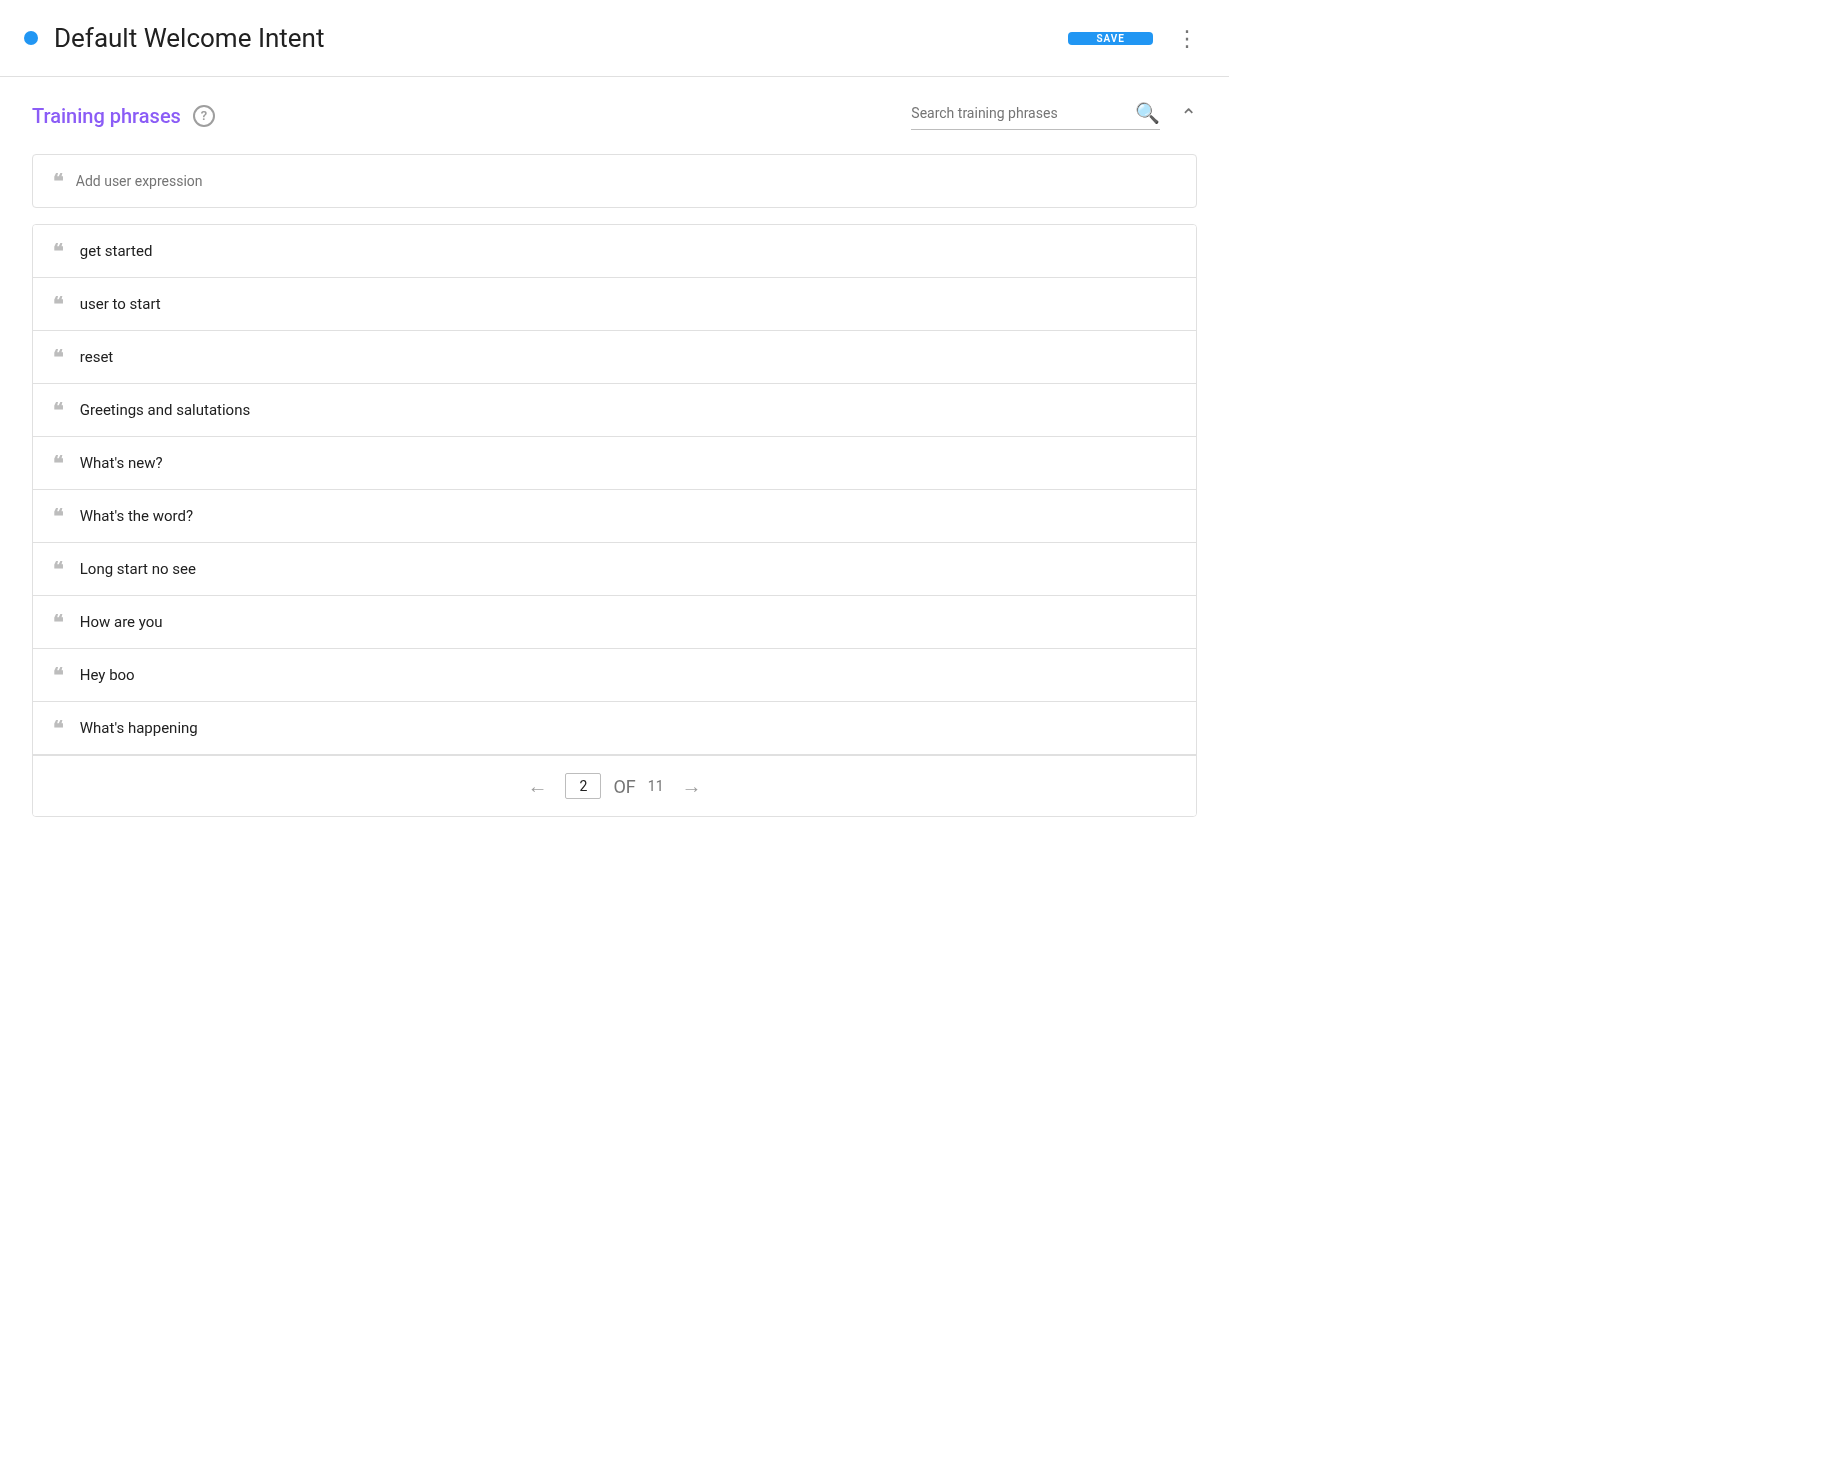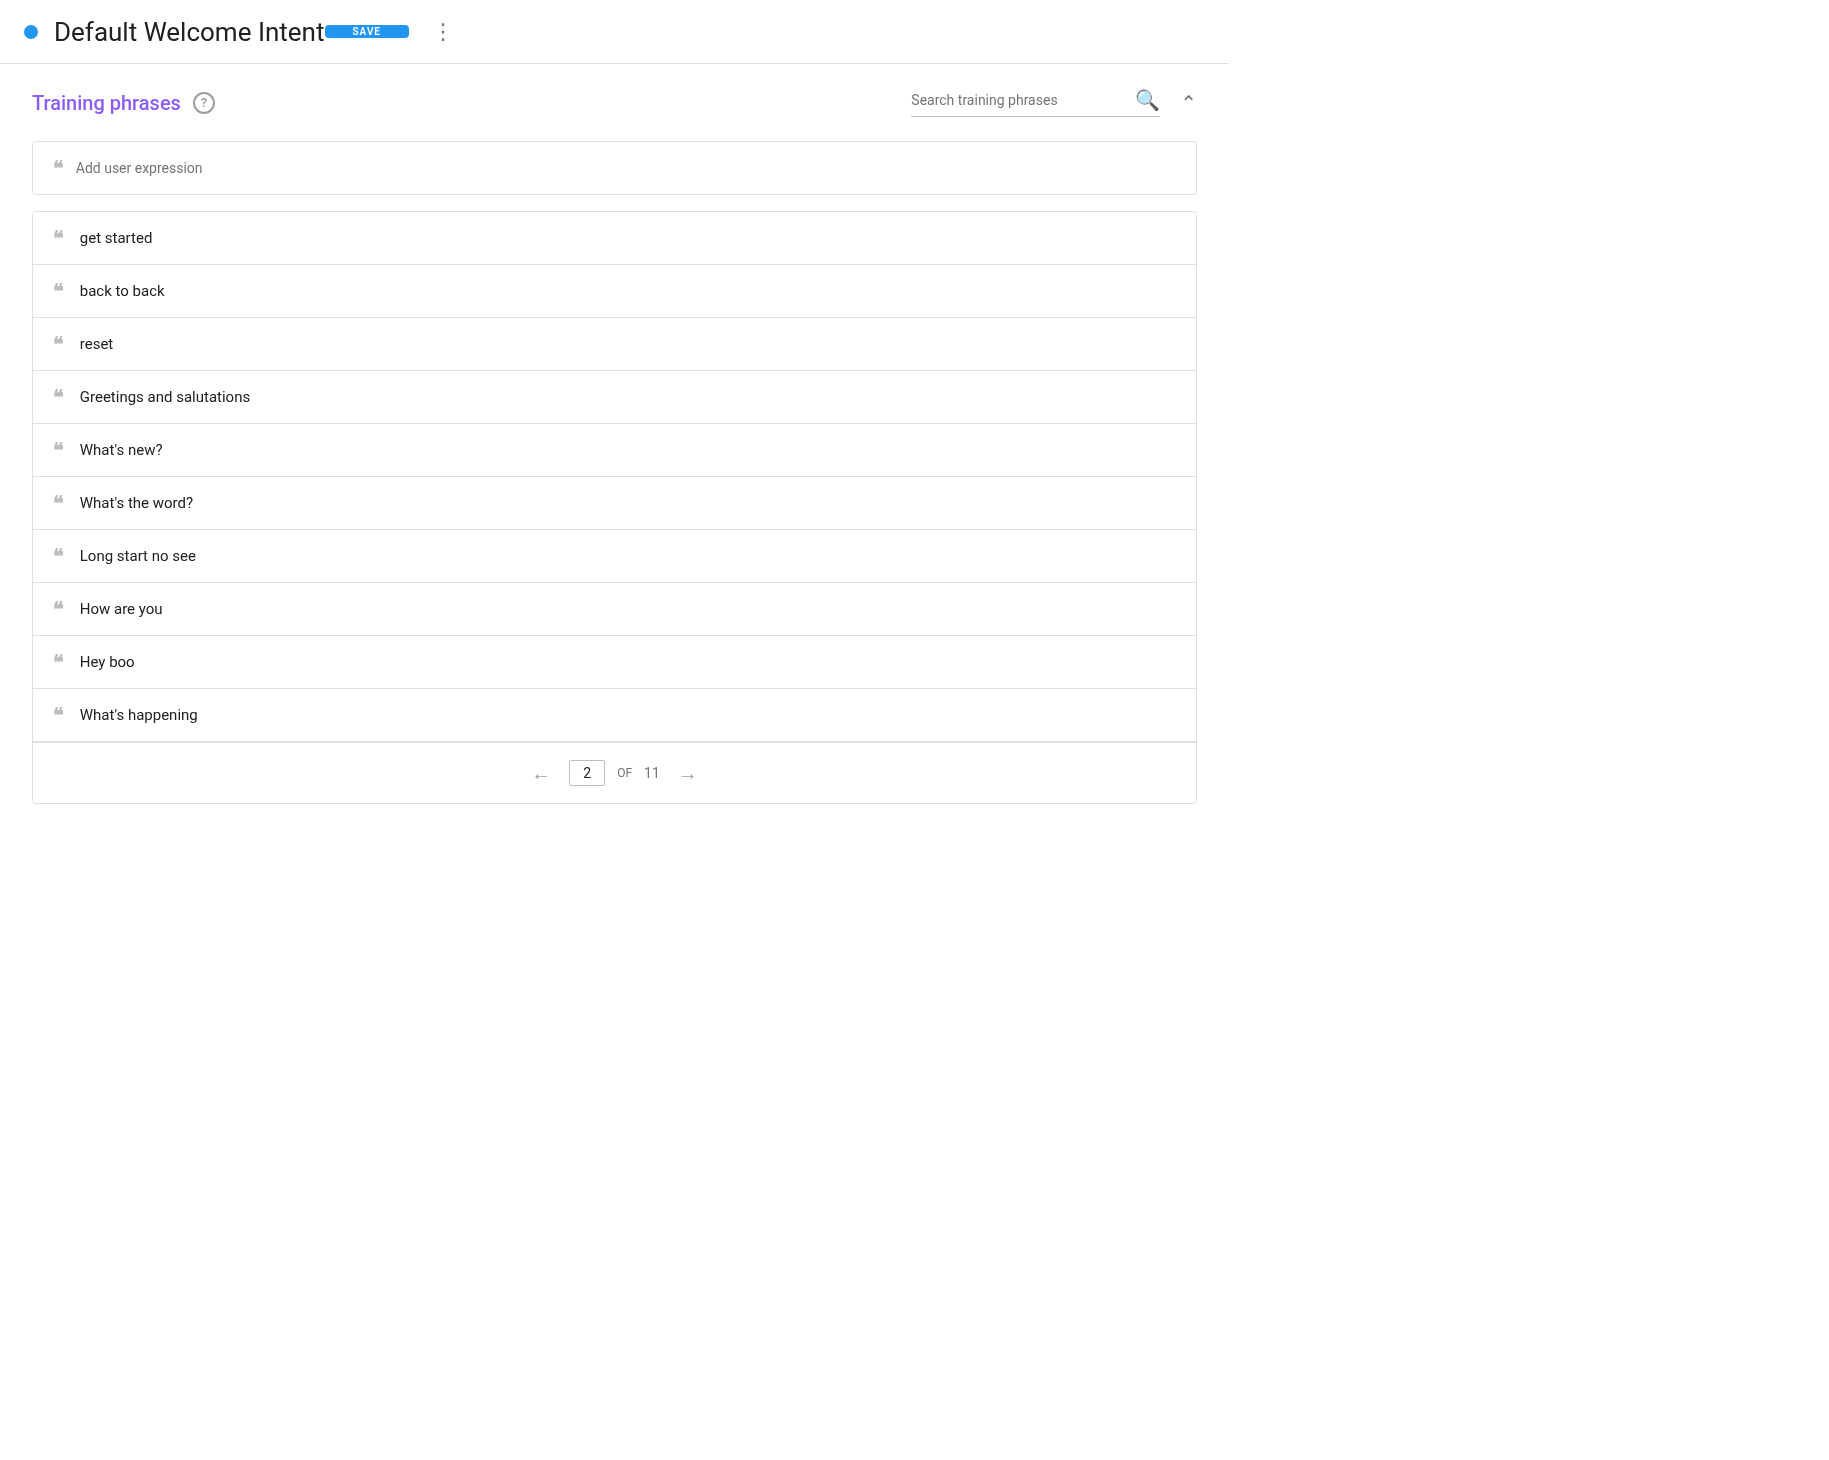--- a/index.html
+++ b/index.html
@@ -13,23 +13,23 @@
       background: #fff;
       color: #212121;
       width: 1229px;
       min-height: 960px;
     }
 
     
     .header {
       display: flex;
       align-items: center;
-      justify-content: flex-start;
+      justify-content: space-between;
       padding: 0 24px;
-      height: 64px;
+      height: 77px;
       border-bottom: 1px solid #e0e0e0;
     }
 
     .header-left {
       display: flex;
       align-items: center;
       gap: 16px;
     }
 
     .status-dot {
@@ -229,21 +229,21 @@
       border: 1px solid #bdbdbd;
       border-radius: 2px;
       padding: 4px 12px;
       font-size: 14px;
       color: #212121;
       min-width: 36px;
       text-align: center;
     }
 
     .pagination-text {
-      font-size: 12px;
+      font-size: 18px;
       color: #757575;
       text-align: center;
     }
 
     .pagination-total {
       font-size: 14px;
       color: #757575;
       font-weight: 400;
     }
   </style>
@@ -283,21 +283,21 @@
   </div>
 
   <div class="phrases-list">
 
   <div class="phrase-row">
         <span class="quote-icon">❝</span>
         <span class="phrase-text">get started</span>
       </div>
       <div class="phrase-row">
         <span class="quote-icon">❝</span>
-        <span class="phrase-text">back to back</span>
+        <span class="phrase-text">user to start</span>
       </div>
       <div class="phrase-row">
         <span class="quote-icon">❝</span>
         <span class="phrase-text">reset</span>
       </div>
       <div class="phrase-row">
         <span class="quote-icon">❝</span>
         <span class="phrase-text">Greetings and salutations</span>
       </div>
       <div class="phrase-row">

